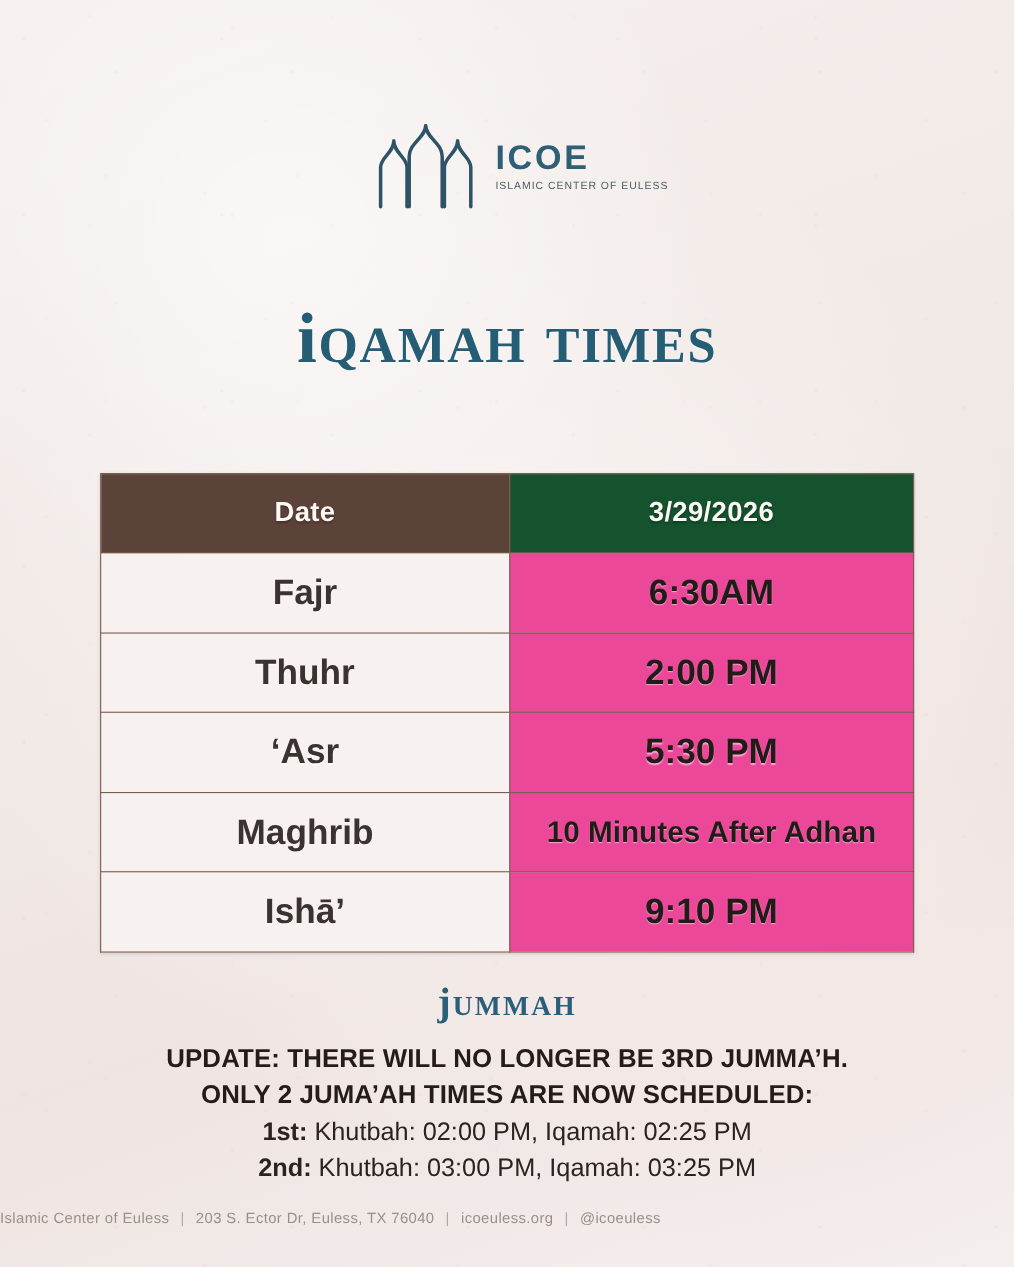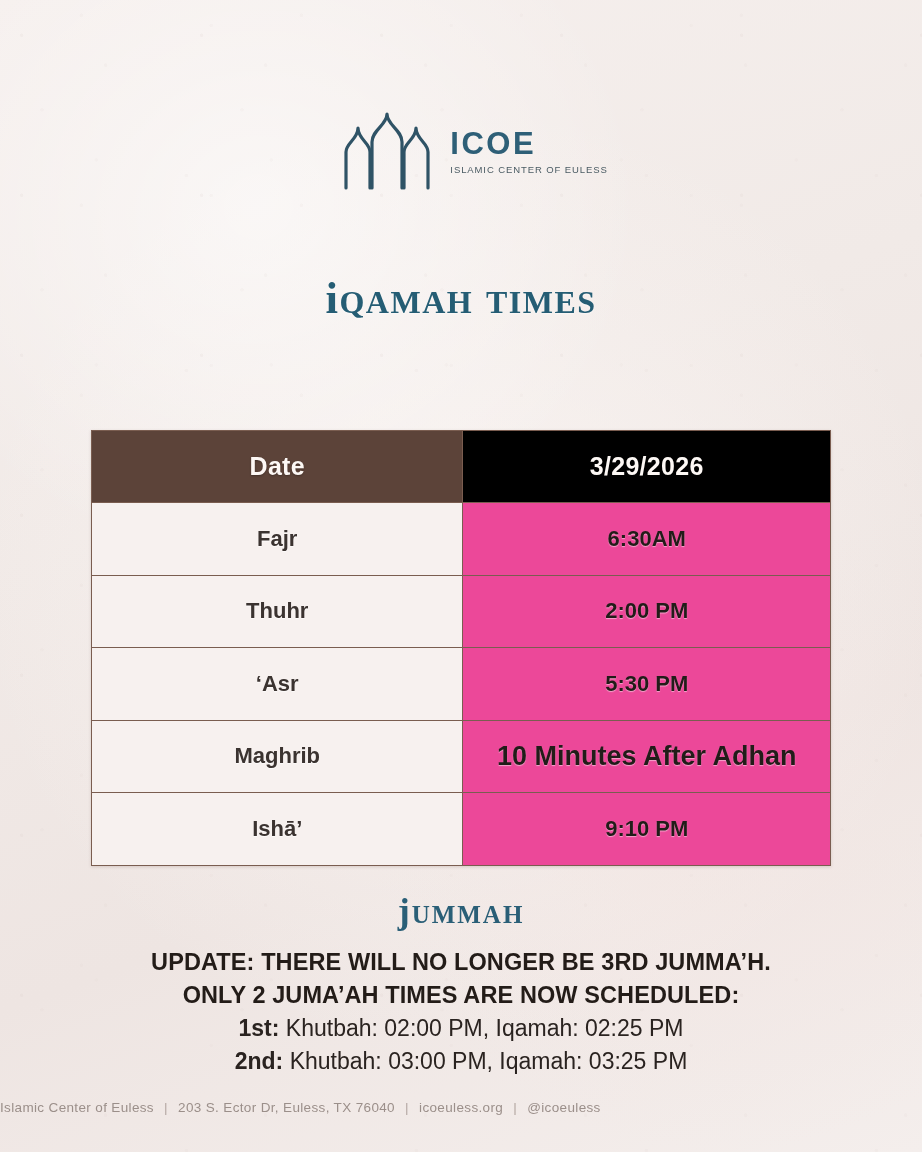--- a/index.html
+++ b/index.html
@@ -56,21 +56,21 @@
   .logo-sub {
     font-size:9.5px; letter-spacing:.9px; color:#4a5b63;
     margin-top:5px; white-space:nowrap;
   }
 
   
   .main-title {
     position:absolute; top:276px; left:0; right:0;
     text-align:center;
     font-family:"Liberation Serif", serif;
-    font-size:45px;
+    font-size:65px;
     letter-spacing:1.5px;
     color:#255d74;
     font-variant:small-caps;
     text-transform:lowercase;
     line-height:1;
     text-shadow:0 1px 2px rgba(255,255,255,.6);
   }
   .main-title::first-letter { font-variant:normal; }
 
   
@@ -92,23 +92,23 @@
 
   thead th {
     height:72px;
     color:#fdf8f5;
     font-size:25px;
     font-weight:bold;
     letter-spacing:.3px;
     text-shadow:0 1px 2px rgba(0,0,0,.28);
   }
   thead th.h-label { background:#5c4339; }
-  thead th.h-value { background:#000000; }
-
-  tbody td { height:72.5px; font-size:22px; font-weight:bold; }
+  thead th.h-value { background:#14532d; }
+
+  tbody td { height:72.5px; font-size:32px; font-weight:bold; }
   tbody td.t-label {
     background:#f7f1ef;
     color:#3b3330;
     text-shadow:0 1px 1px rgba(255,255,255,.75);
   }
   tbody td.t-value {
     background:#ec4899;
     color:#221c19;
     text-shadow:0 1px 1px rgba(255,255,255,.5);
   }

